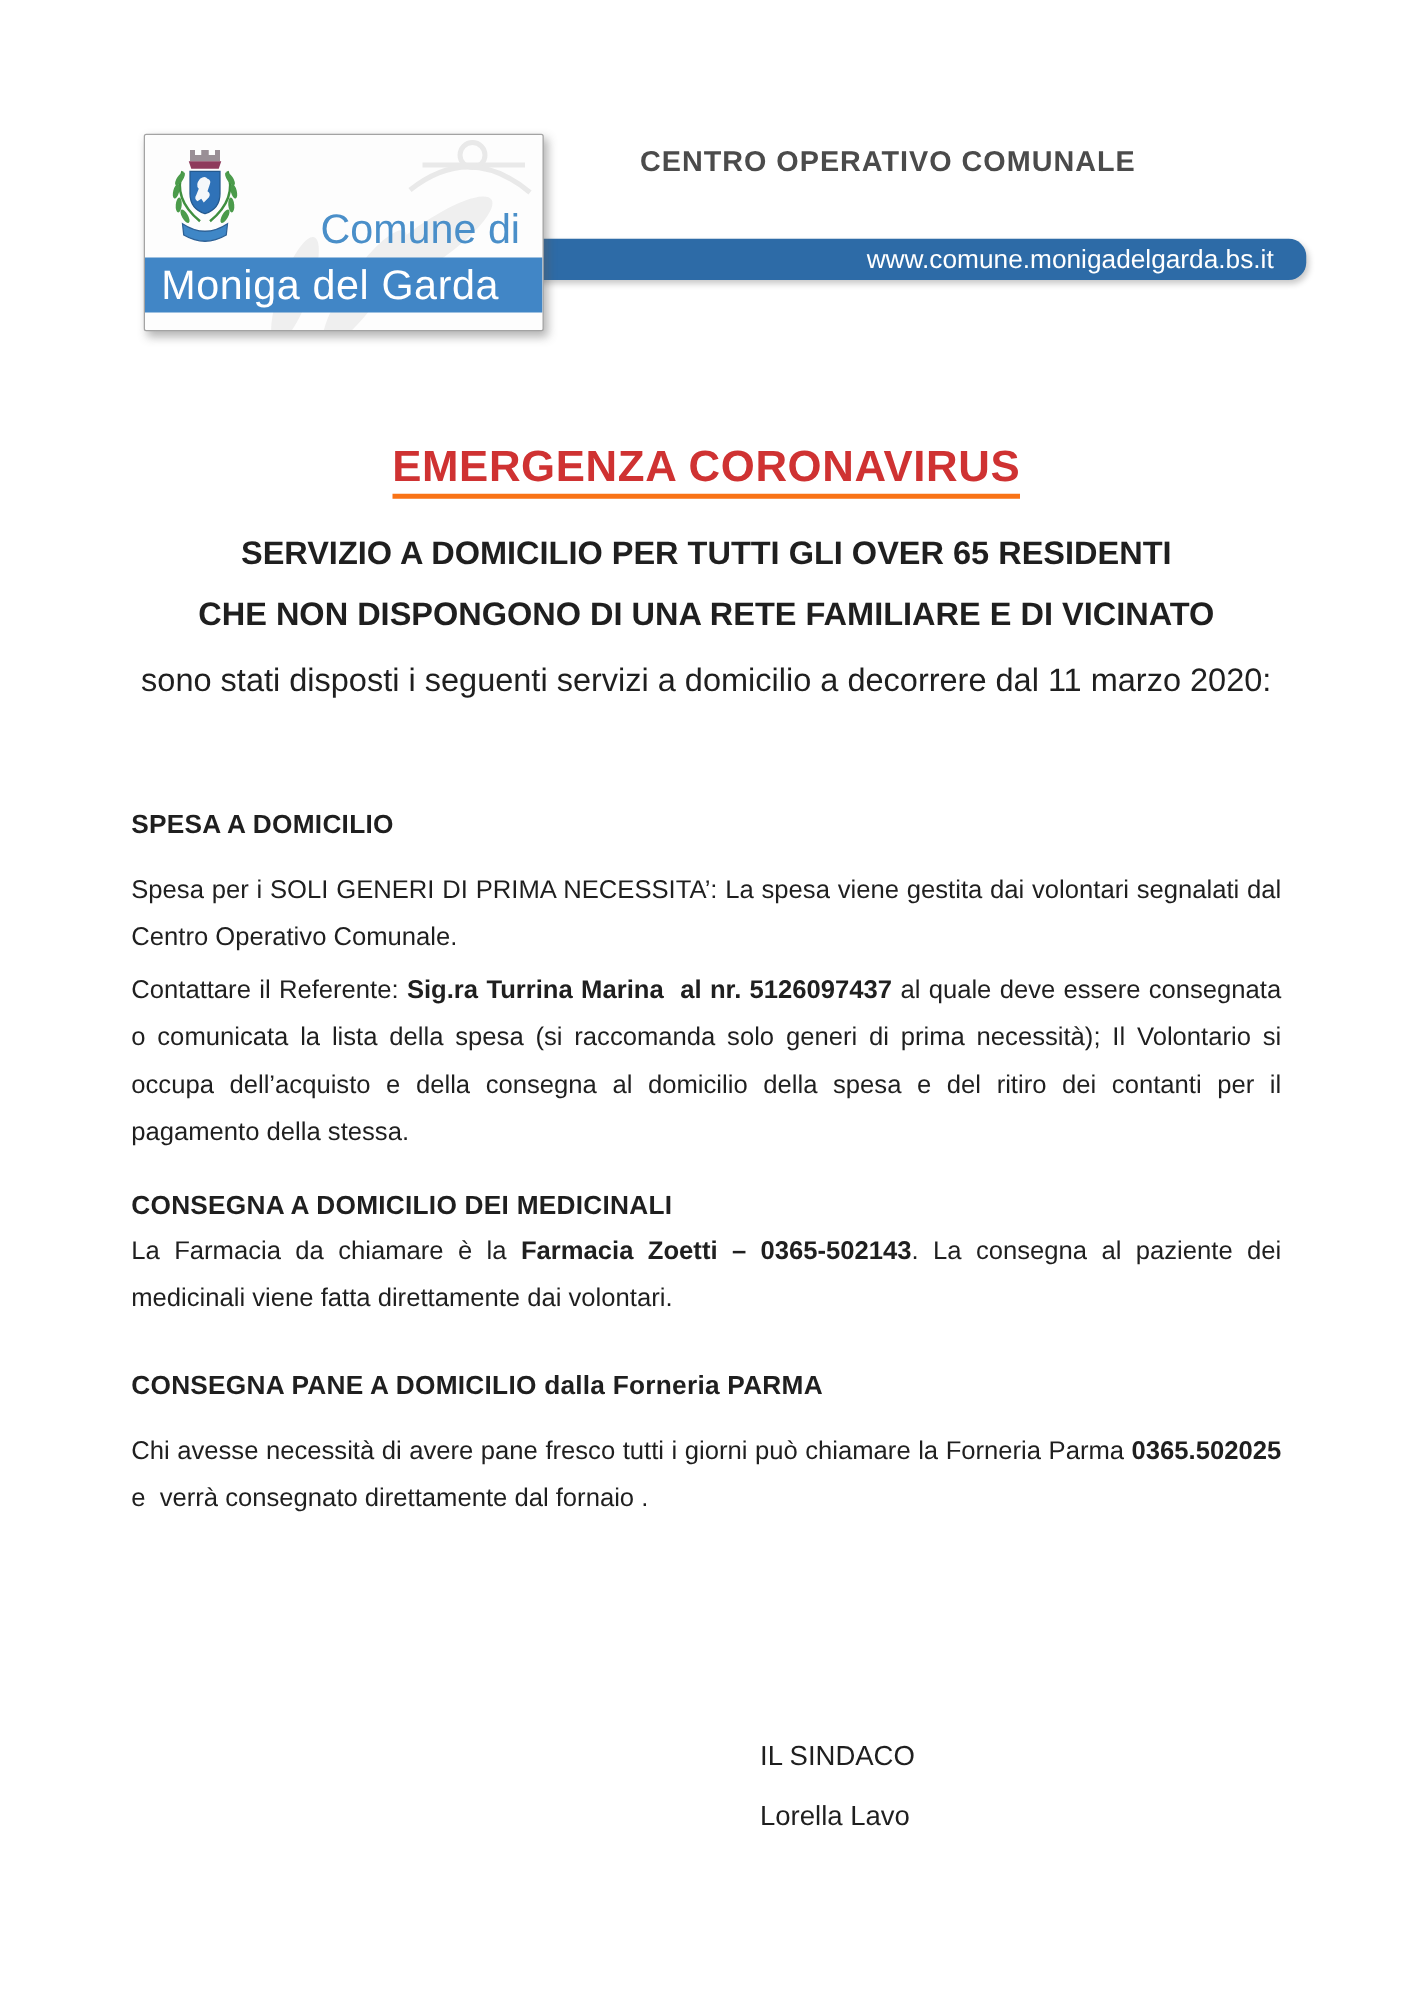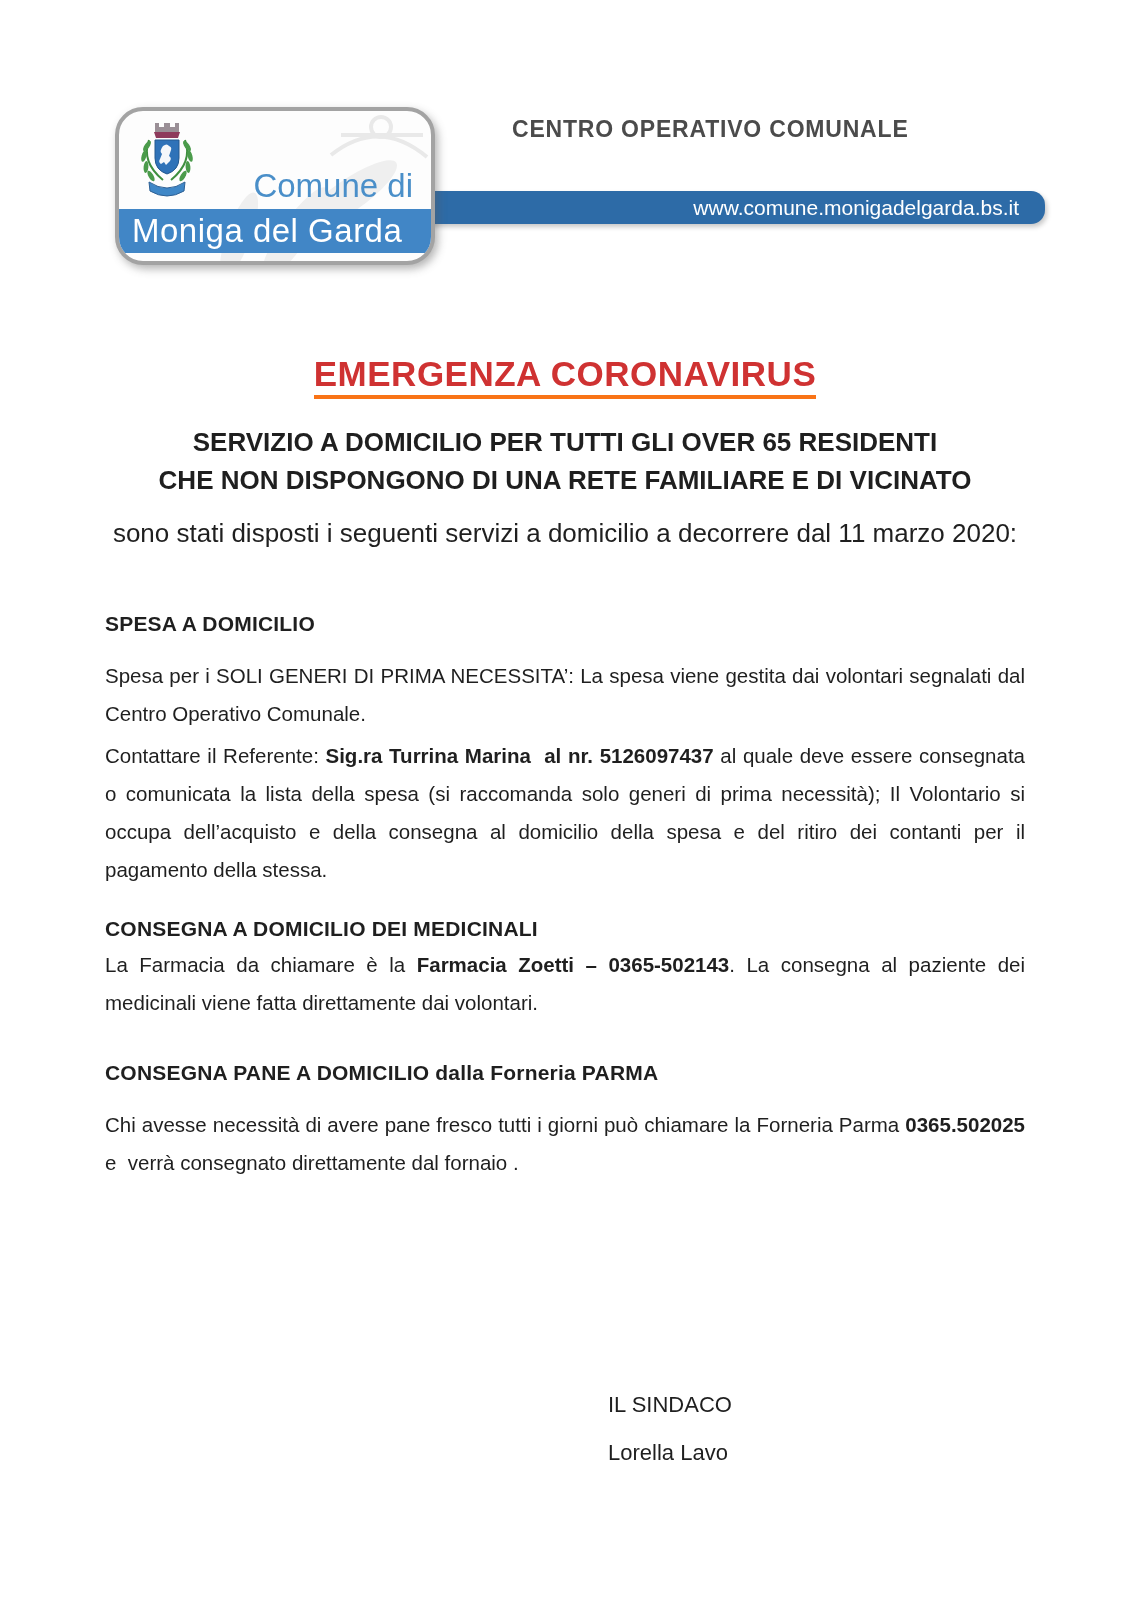--- a/index.html
+++ b/index.html
@@ -17,21 +17,21 @@
     background:#2d6ba7; border-radius:3px 14px 14px 3px;
     box-shadow:2px 3px 5px rgba(0,0,0,0.22);
     z-index:1; text-align:right;
   }
   .web-bar span {
     display:inline-block; padding-right:26px; line-height:33px;
     color:#ffffff; font-size:21px;
   }
   .logo-card {
     position:absolute; left:115px; top:107px; width:320px; height:158px;
-    background:#fdfdfd; border:4px solid #a3a3a3; border-radius:28px;
+    background:#fdfdfd; border:1px solid #a3a3a3; border-radius:2px;
     box-shadow:3px 4px 8px rgba(90,90,90,0.45);
     overflow:hidden; z-index:2;
   }
   .watermark { position:absolute; left:0; top:0; width:320px; height:158px; }
   .crest { position:absolute; left:16px; top:9px; width:64px; height:88px; }
   .logo-line1 {
     position:absolute; right:18px; top:57px;
     color:#4a8fc9; font-size:33px; line-height:36px;
   }
   .logo-band {
@@ -48,27 +48,27 @@
   }
 
   
   .main { position:absolute; left:105px; top:338px; width:920px; }
   .title-row { text-align:center; padding-top:16px; }
   .doc-title {
     display:inline-block; color:#cf3232; font-size:35px; font-weight:bold;
     letter-spacing:0.5px; border-bottom:4px solid #f97316; padding-bottom:1px;
   }
   .sub1 { margin-top:27px; text-align:center; font-size:26px; font-weight:bold; line-height:32px; }
-  .sub2 { margin-top:6px; text-align:center; font-size:26px; font-weight:bold; line-height:32px; }
+  .sub2 { margin-top:17px; text-align:center; font-size:26px; font-weight:bold; line-height:32px; }
   .intro { margin-top:23px; text-align:center; font-size:26px; line-height:28px; }
 
   h2.sec {
     font-size:21px; font-weight:bold; line-height:26px; letter-spacing:0.2px;
   }
-  .sec-1 { margin-top:64px; }
+  .sec-1 { margin-top:89px; }
   .sec-2 { margin-top:27px; }
   .sec-3 { margin-top:38px; }
   p.body {
     margin-top:20px; font-size:20.5px; line-height:38px;
     text-align:justify; white-space:pre-wrap;
   }
   p.body.follow { margin-top:4px; }
   .b { font-weight:bold; }
 
   

